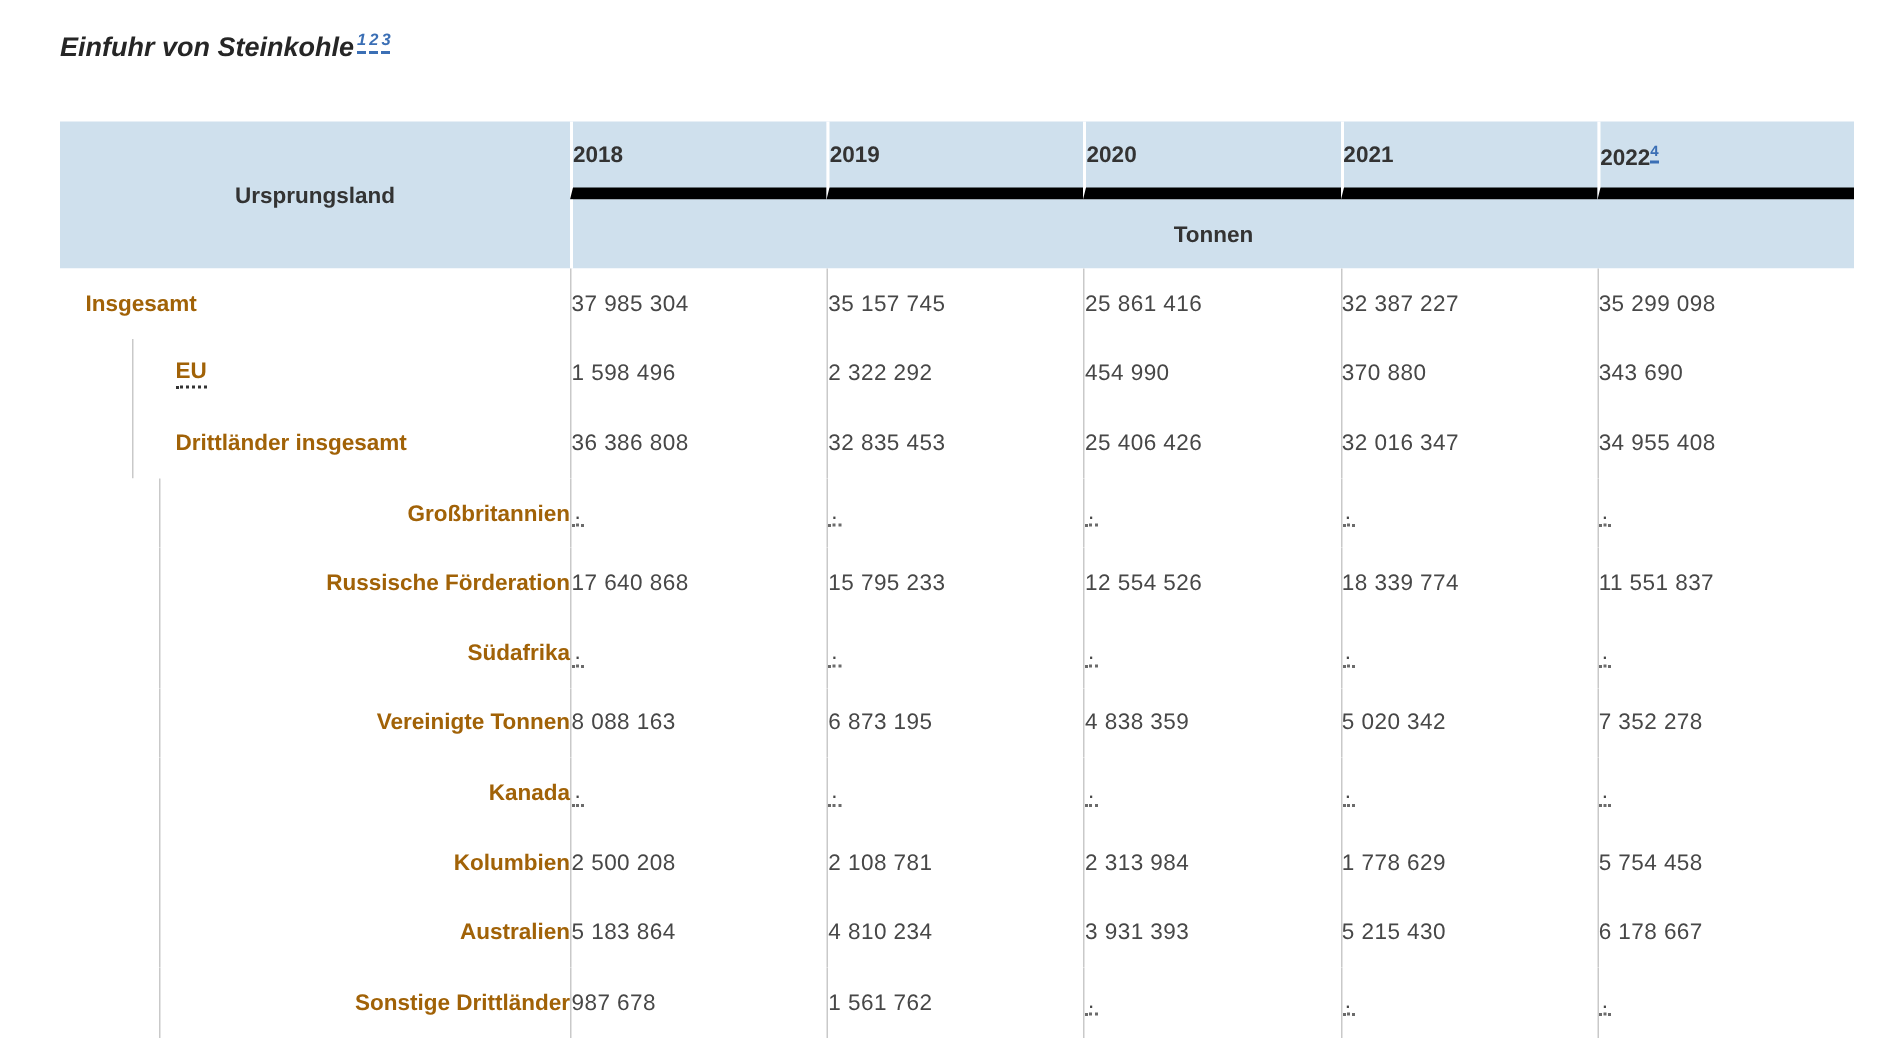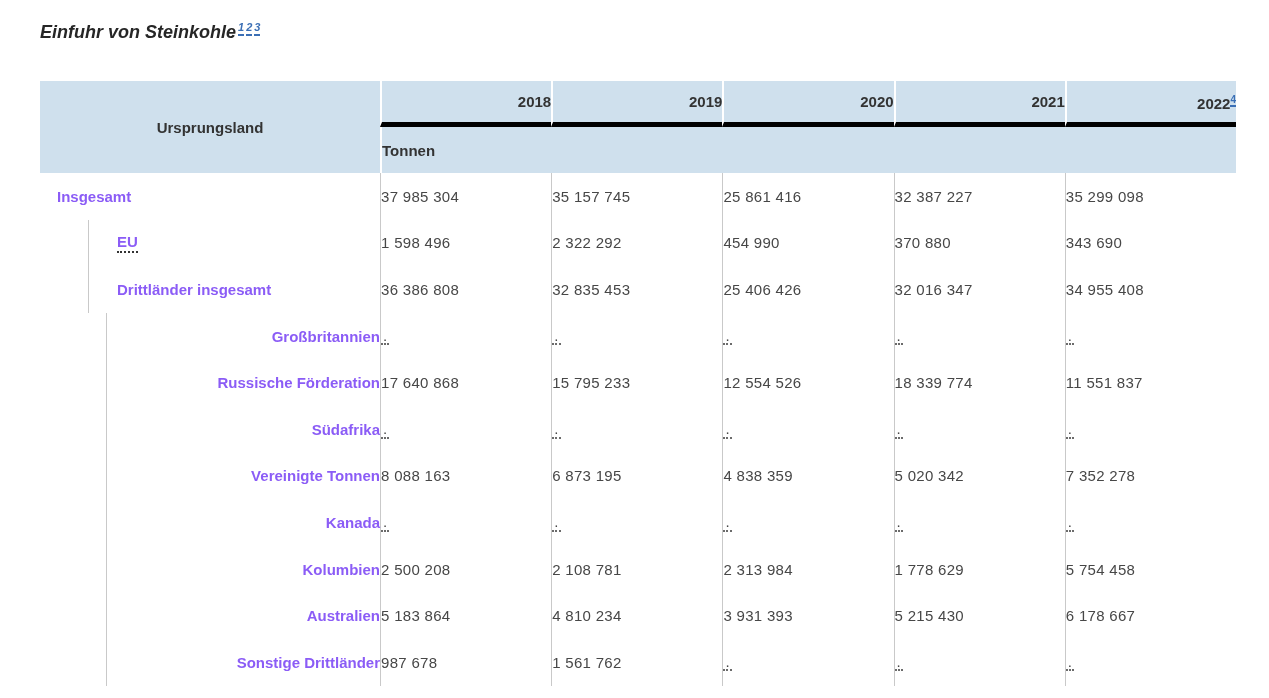--- a/index.html
+++ b/index.html
@@ -51,49 +51,49 @@
   thead th {
     background: #cfe0ed;
     font-weight: bold;
     color: #333333;
     padding: 0;
     vertical-align: middle;
   }
   th.origin {
   }
   th.year {
-    height: 46px;
-    text-align: right;
+    height: 52px;
+    text-align: left;
     border-left: 2px solid #ffffff;
-    border-bottom: 5px solid #000000;
+    border-bottom: 8px solid #000000;
   }
   th.year sup a {
     color: #3b6fb5;
     font-size: 10px;
     font-weight: bold;
     text-decoration: none;
     border-bottom: 2px solid #3b6fb5;
     cursor: pointer;
   }
   th.unit {
     height: 46px;
-    text-align: left;
+    text-align: center;
     border-left: 2px solid #ffffff;
   }
 
   tbody td {
     height: 46.6px;
     padding: 0;
     vertical-align: middle;
     background: #ffffff;
   }
   tbody td.label {
     position: relative;
     font-weight: bold;
-    color: #8b5cf6;
+    color: #a16207;
     white-space: nowrap;
   }
   tbody td.label .lbl { display: inline-block; }
   tbody td.label.lvl0 { padding-left: 17px; }
   tbody td.label.lvl1 { padding-left: 77px; }
   tbody td.label.lvl2 { padding-left: 86px; text-align: right; }
   .guide {
     position: absolute;
     top: 0; bottom: 0;
     width: 1px;

